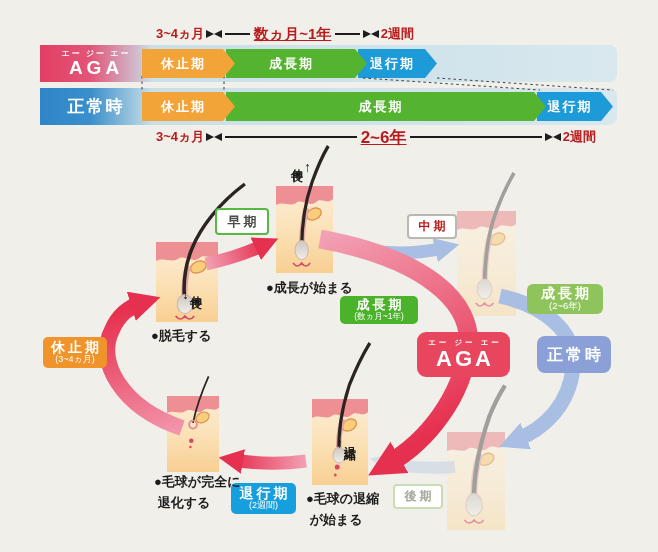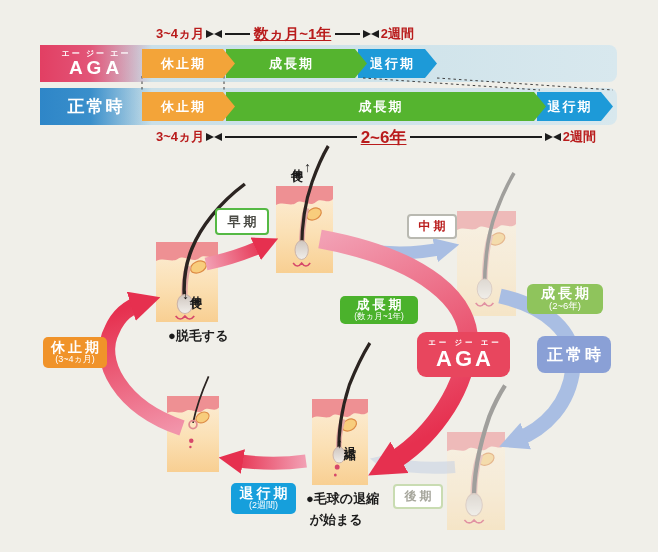--- a/index.html
+++ b/index.html
@@ -84,21 +84,21 @@
 
   .tag{position:absolute;z-index:5;background:#fff;border-radius:4px;text-align:center;
     font-weight:bold;letter-spacing:3px;text-indent:3px;
     display:flex;align-items:center;justify-content:center;}
   .tag-early{left:215px;top:208px;width:50px;height:23px;border:2px solid #55b944;color:#4b4b45;font-size:13px;}
   .tag-mid{left:407px;top:214px;width:46px;height:21px;border:2px solid #b9b9b1;color:#b91c1c;font-size:12px;}
   .tag-late{left:393px;top:484px;width:46px;height:21px;border:2px solid #c9dcb2;color:#a5a59b;font-size:12px;}
 
   .cap{position:absolute;z-index:5;color:#1b1b1b;font-size:13px;font-weight:bold;
     white-space:pre-wrap;line-height:1.6;}
-  .cap1{left:168px;top:326px;text-align:center;}
+  .cap1{left:151px;top:326px;text-align:center;}
   .cap2{left:266px;top:278px;}
   .cap3{left:306px;top:489px;}
   .cap4{left:154px;top:472px;}
   .cap5{left:505px;top:492px;}
 
   .vlab{position:absolute;z-index:5;display:flex;align-items:flex-start;color:#1b1b1b;font-weight:bold;}
   .vlab .txt{writing-mode:vertical-rl;font-size:12px;letter-spacing:2px;line-height:1;}
   .vlab .ar{font-size:14px;line-height:1;margin:0 1px;}
   .v1{left:181px;top:287px;} .v2{left:291px;top:160px;} .v3{left:335px;top:436px;}
 </style>
@@ -282,22 +282,25 @@
   </div>
   <div class="sbox box-normal">
     <span class="m">正常時</span>
   </div>
 
   <div class="tag tag-early">早期</div>
   <div class="tag tag-mid">中期</div>
   <div class="tag tag-late">後期</div>
 
   <div class="cap cap1">●脱毛する</div>
+  <div class="cap cap2">●成長が始まる</div>
   <div class="cap cap3">●毛球の退縮
  が始まる</div>
+  <div class="cap cap4">●毛球が完全に
+ 退化する</div>
 
   <div class="vlab v1">
     <span class="ar">↓</span>
     <span class="txt">伸長</span>
   </div>
   <div class="vlab v2">
     <span class="txt">伸長</span>
     <span class="ar">↑</span>
   </div>
   <div class="vlab v3">

